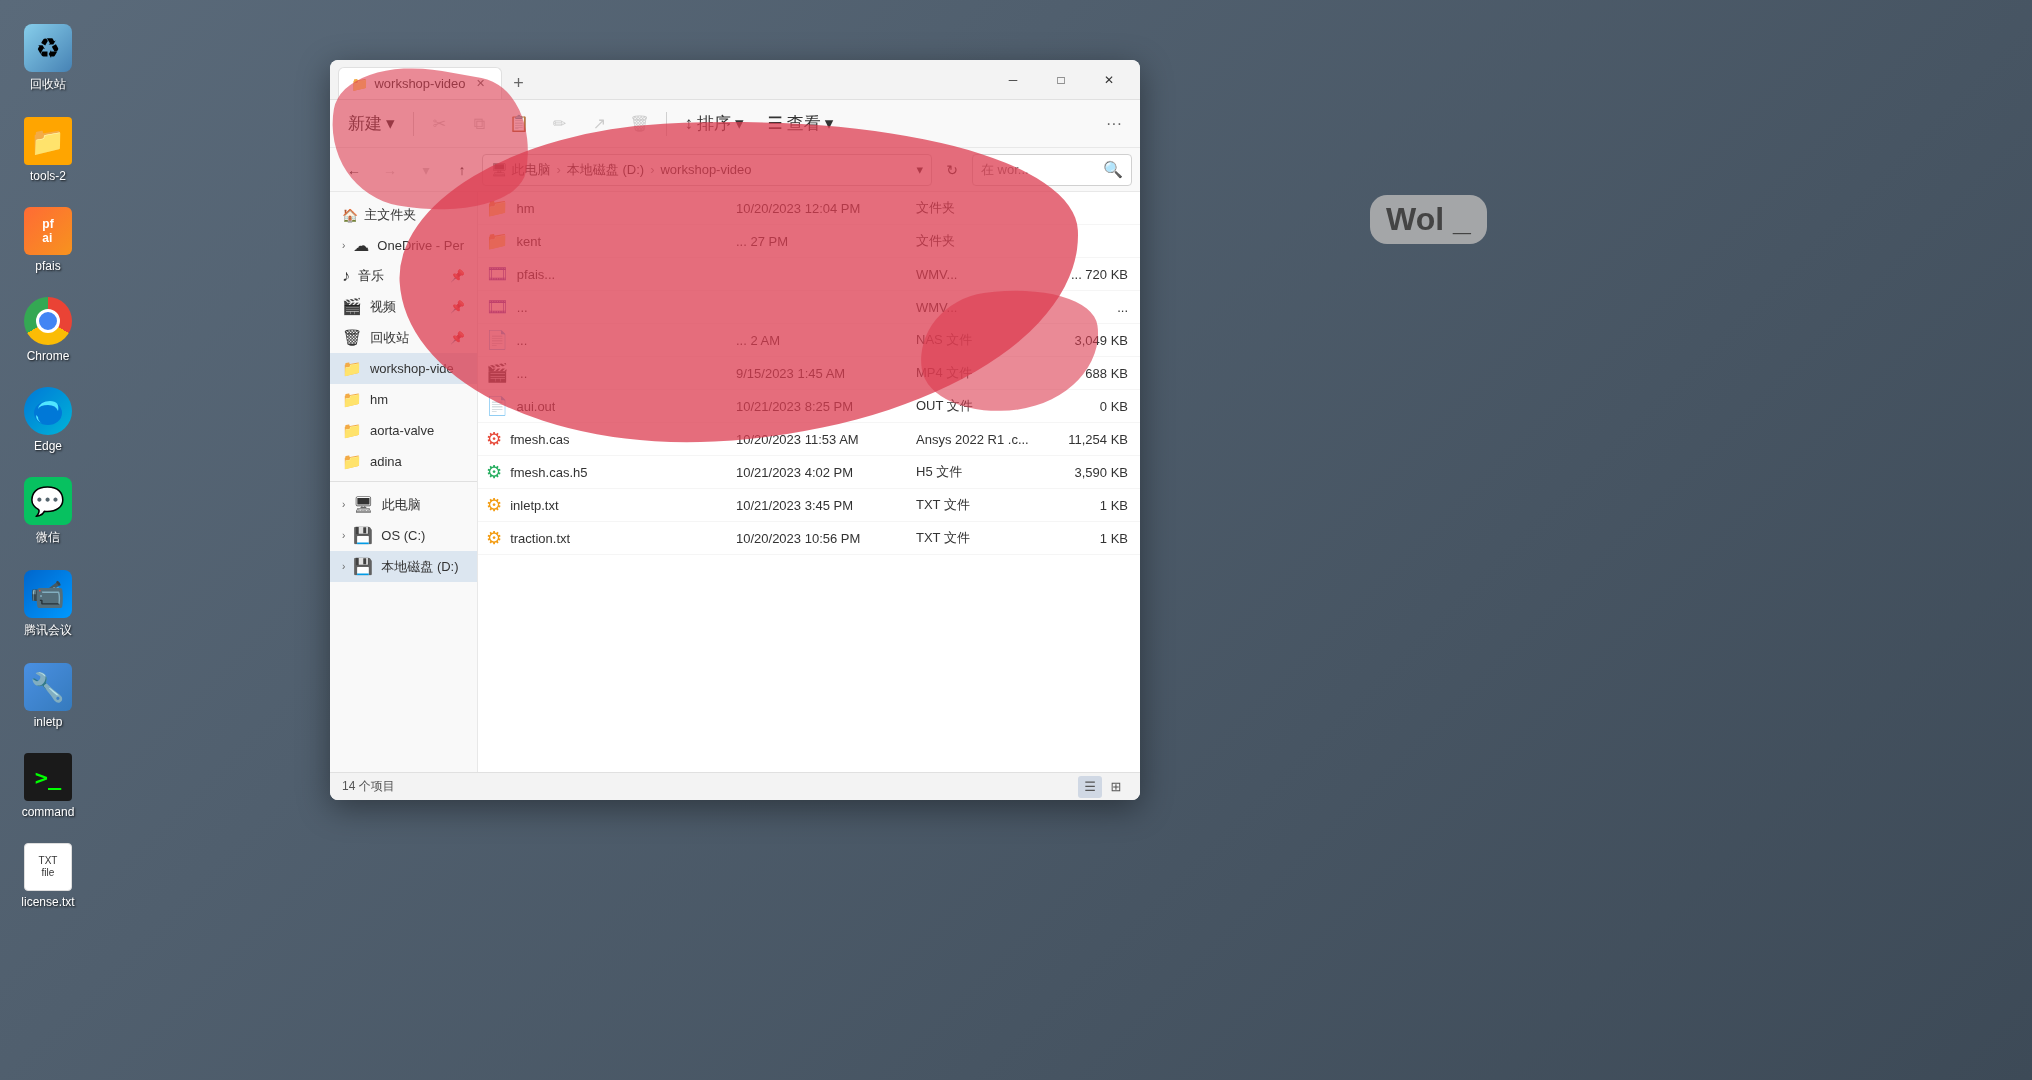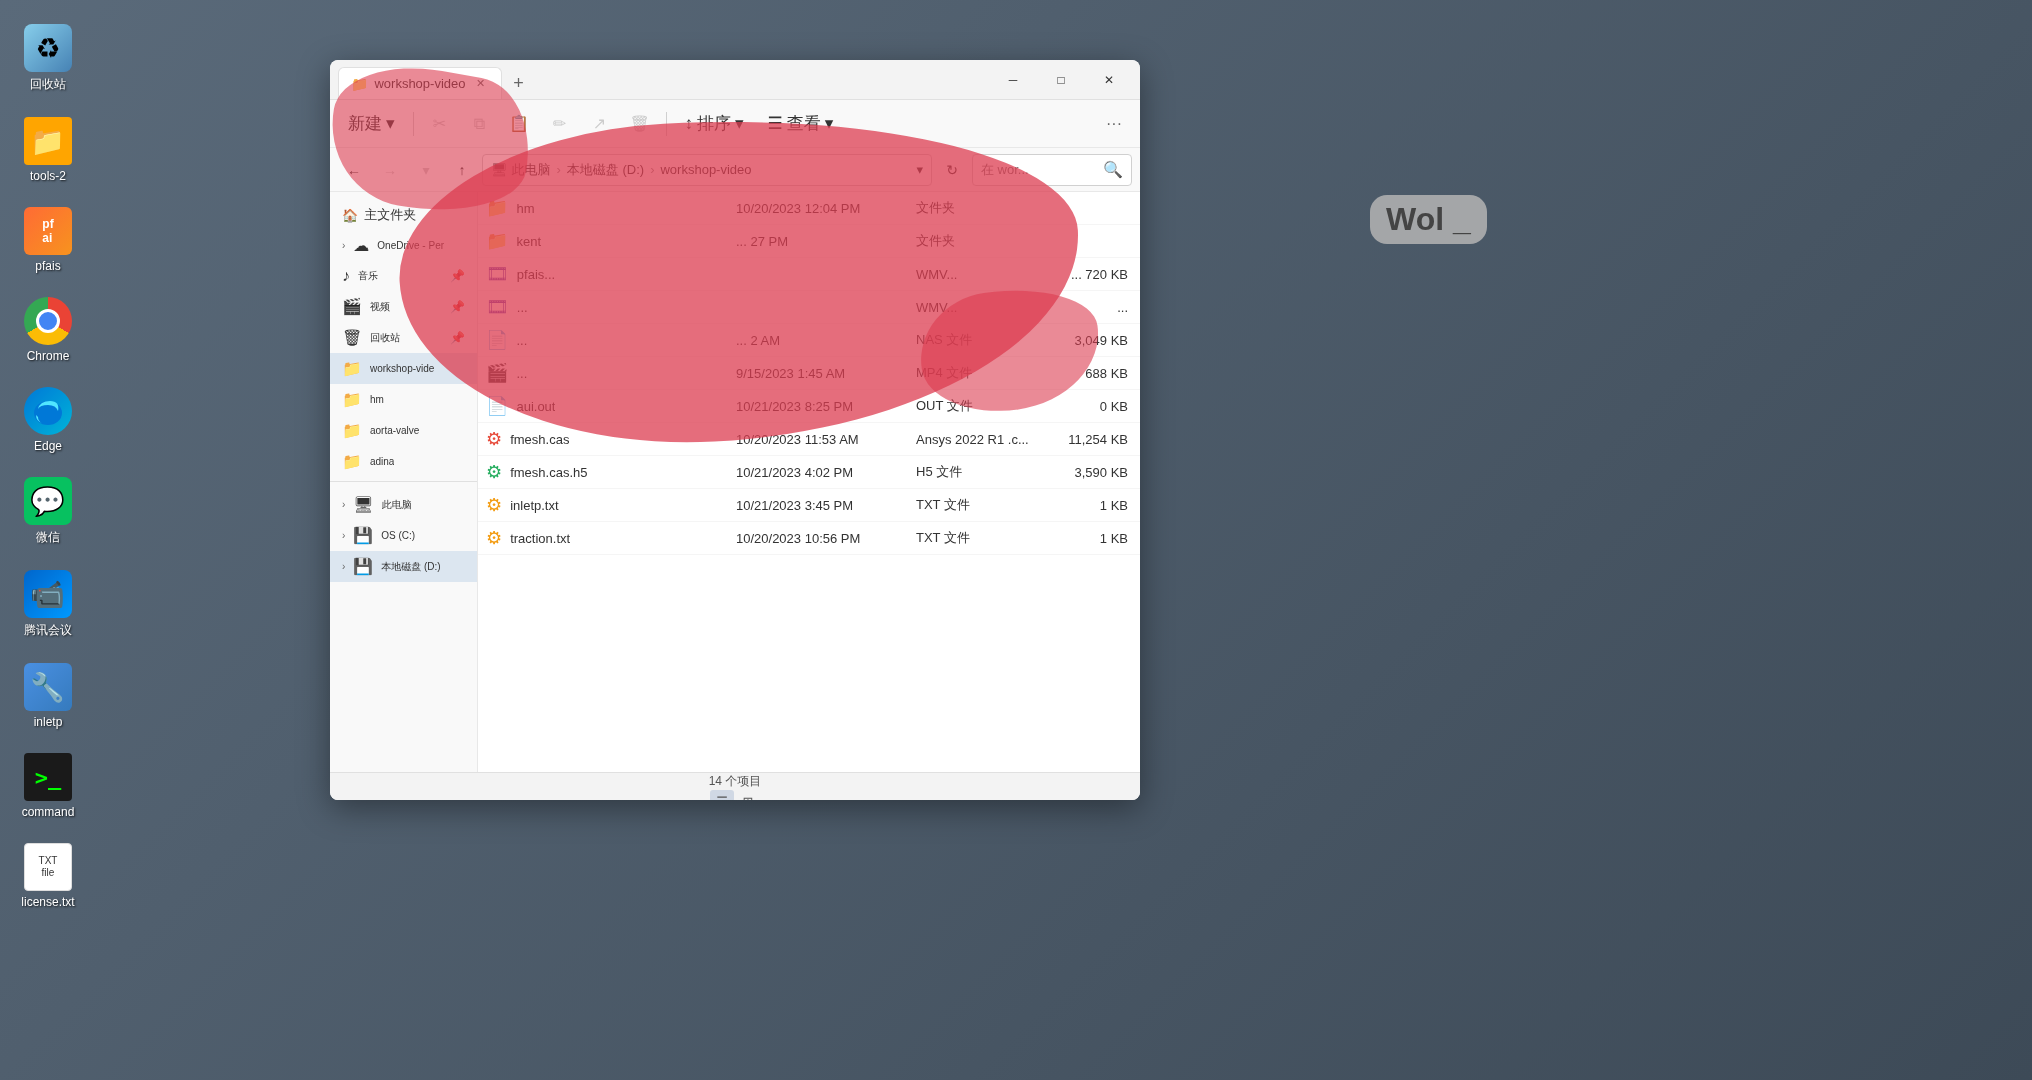--- a/index.html
+++ b/index.html
@@ -438,21 +438,21 @@
     .sidebar-item.selected { background: #dce6f0; }
 
     .sidebar-item .si-icon {
       font-size: 16px;
       flex-shrink: 0;
     }
 
     .sidebar-item .si-label {
       overflow: hidden;
       text-overflow: ellipsis;
-      font-size: 10px;
+      font-size: 13px;
     }
 
     .sidebar-item .expand-arrow {
       font-size: 10px;
       color: #666;
       flex-shrink: 0;
     }
 
     .quick-access-header {
       display: flex;
@@ -534,21 +534,20 @@
     .status-bar {
       height: 28px;
       background: #f3f3f3;
       border-top: 1px solid #e0e0e0;
       display: flex;
       align-items: center;
       padding: 0 12px;
       font-size: 12px;
       color: #555;
       justify-content: space-between;
-      flex-direction: column;
     }
 
     .status-view-btns {
       display: flex;
       gap: 2px;
     }
 
     .view-btn {
       width: 24px;
       height: 22px;

